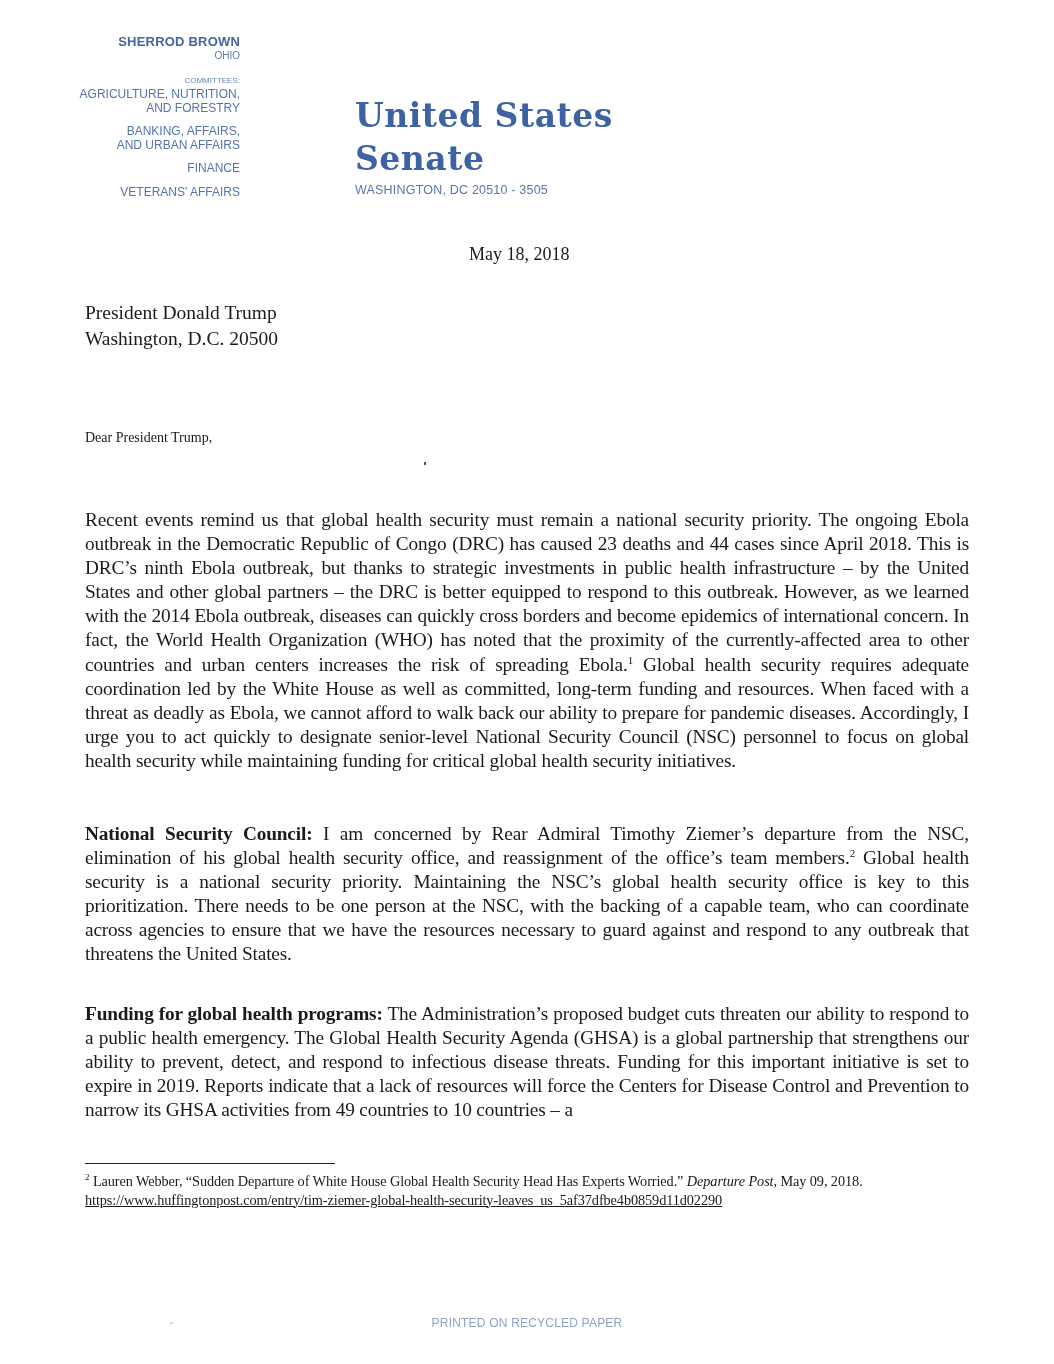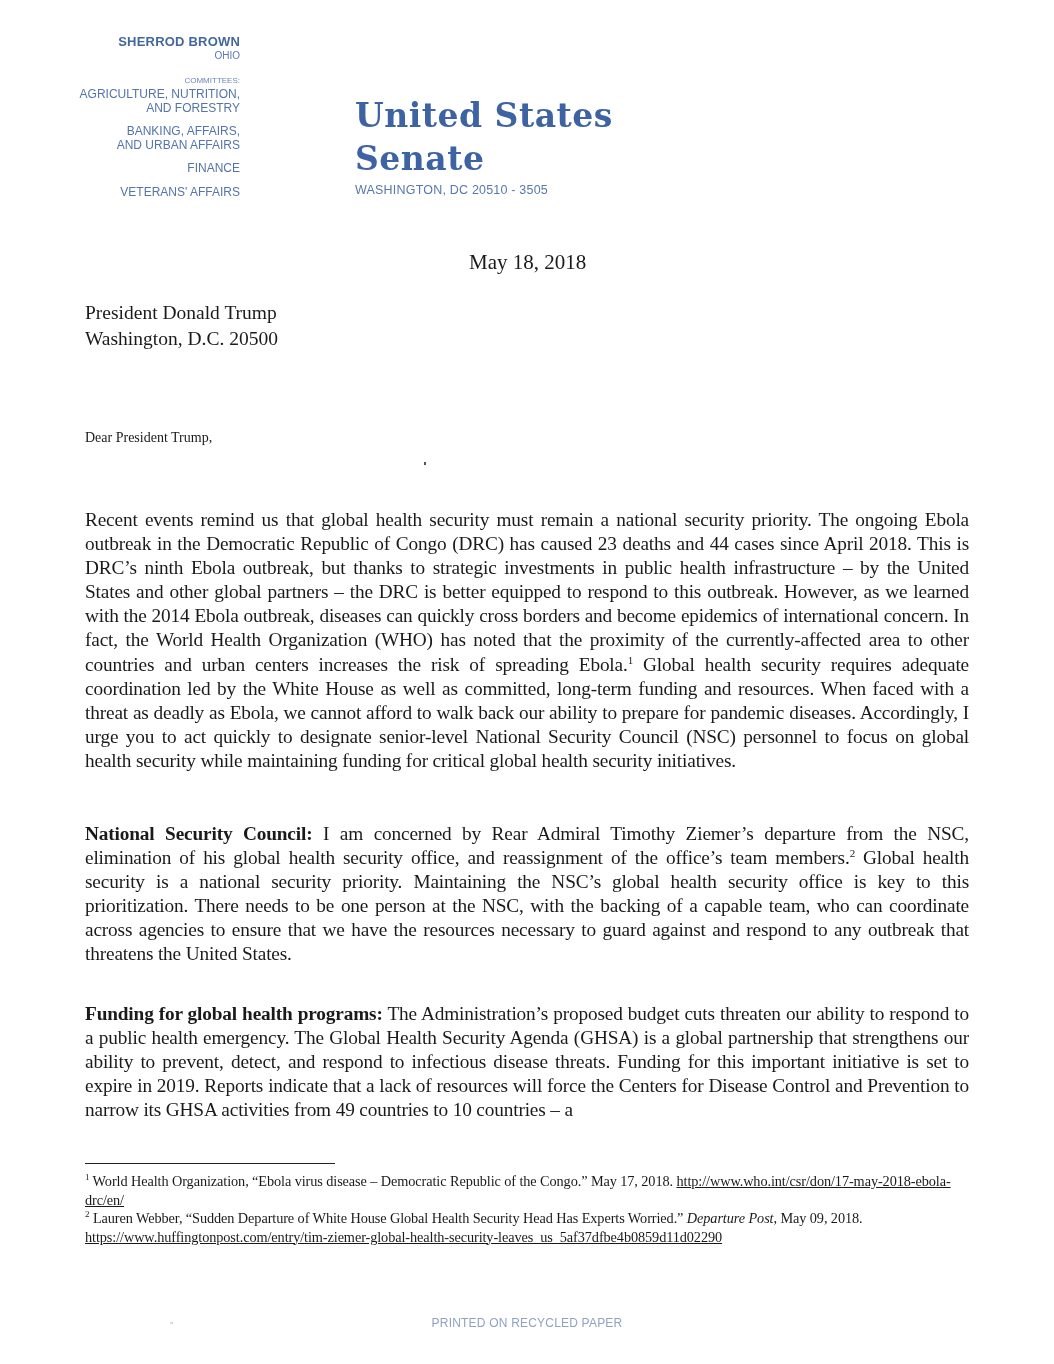--- a/index.html
+++ b/index.html
@@ -74,22 +74,22 @@
       margin-top: 4px;
       letter-spacing: 0.2px;
     }
 
     .serif {
       font-family: "Liberation Serif", serif;
     }
     .date {
       position: absolute;
       left: 469px;
-      top: 250px;
-      font-size: 21px;
+      top: 244px;
+      font-size: 18px;
     }
     .address-block {
       position: absolute;
       left: 85px;
       top: 300px;
       font-size: 19.5px;
       line-height: 25.5px;
     }
     .salutation {
       position: absolute;
@@ -205,18 +205,17 @@
 <div class="stray-mark"></div>
 
 <div class="para p1 serif"><span>Recent events remind us that global health security must remain a national security priority. The ongoing Ebola outbreak in the Democratic Republic of Congo (DRC) has caused 23 deaths and 44 cases since April 2018. This is DRC’s ninth Ebola outbreak, but thanks to strategic investments in public health infrastructure – by the United States and other global partners – the DRC is better equipped to respond to this outbreak. However, as we learned with the 2014 Ebola outbreak, diseases can quickly cross borders and become epidemics of international concern. In fact, the World Health Organization (WHO) has noted that the proximity of the currently-affected area to other countries and urban centers increases the risk of spreading Ebola.</span><sup>1</sup><span> Global health security requires adequate coordination led by the White House as well as committed, long-term funding and resources. When faced with a threat as deadly as Ebola, we cannot afford to walk back our ability to prepare for pandemic diseases. Accordingly, I urge you to act quickly to designate senior-level National Security Council (NSC) personnel to focus on global health security while maintaining funding for critical global health security initiatives.</span></div>
 
 <div class="para p2 serif"><b>National Security Council:</b><span> I am concerned by Rear Admiral Timothy Ziemer’s departure from the NSC, elimination of his global health security office, and reassignment of the office’s team members.</span><sup>2</sup><span>  Global health security is a national security priority. Maintaining the NSC’s global health security office is key to this prioritization. There needs to be one person at the NSC, with the backing of a capable team, who can coordinate across agencies to ensure that we have the resources necessary to guard against and respond to any outbreak that threatens the United States.</span></div>
 
 <div class="para p3 serif"><b>Funding for global health programs:</b><span> The Administration’s proposed budget cuts threaten our ability to respond to a public health emergency. The Global Health Security Agenda (GHSA) is a global partnership that strengthens our ability to prevent, detect, and respond to infectious disease threats. Funding for this important initiative is set to expire in 2019. Reports indicate that a lack of resources will force the Centers for Disease Control and Prevention to narrow its GHSA activities from 49 countries to 10 countries – a</span></div>
 
 <div class="fn-rule"></div>
 <div class="footnotes serif">
-  <div class="footnote"><sup>1</sup><span> World Health Organization, “Ebola virus disease – Democratic Republic of the Congo.” May 17, 2018. </span><a>http://www.who.int/csr/don/17-may-2018-ebola-drc/en/</a></div>
   <div class="footnote"><sup>2</sup><span> Lauren Webber, “Sudden Departure of White House Global Health Security Head Has Experts Worried.” </span><i>Departure Post</i><span>, May 09, 2018. </span><br><a>https://www.huffingtonpost.com/entry/tim-ziemer-global-health-security-leaves_us_5af37dfbe4b0859d11d02290</a></div>
 </div>
 
 <div class="speck"></div>
 <div class="recycled">PRINTED ON RECYCLED PAPER</div>
 
 </body></html>

